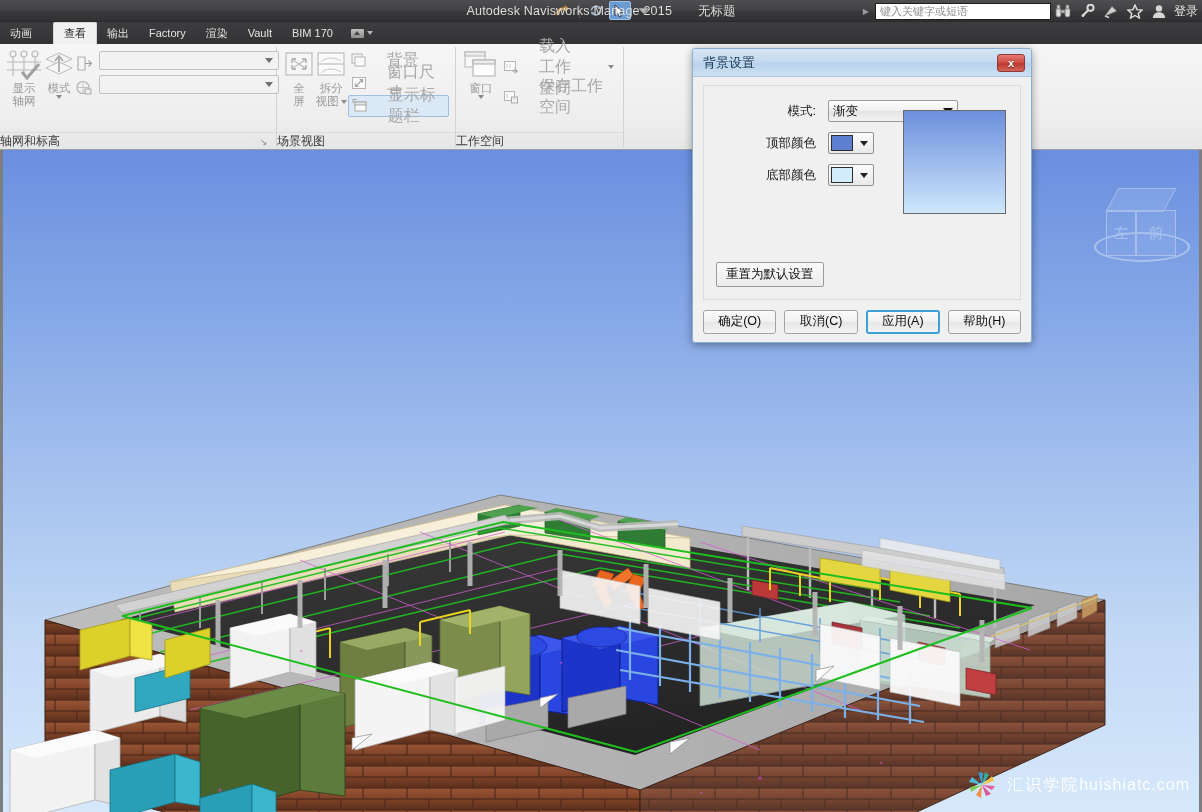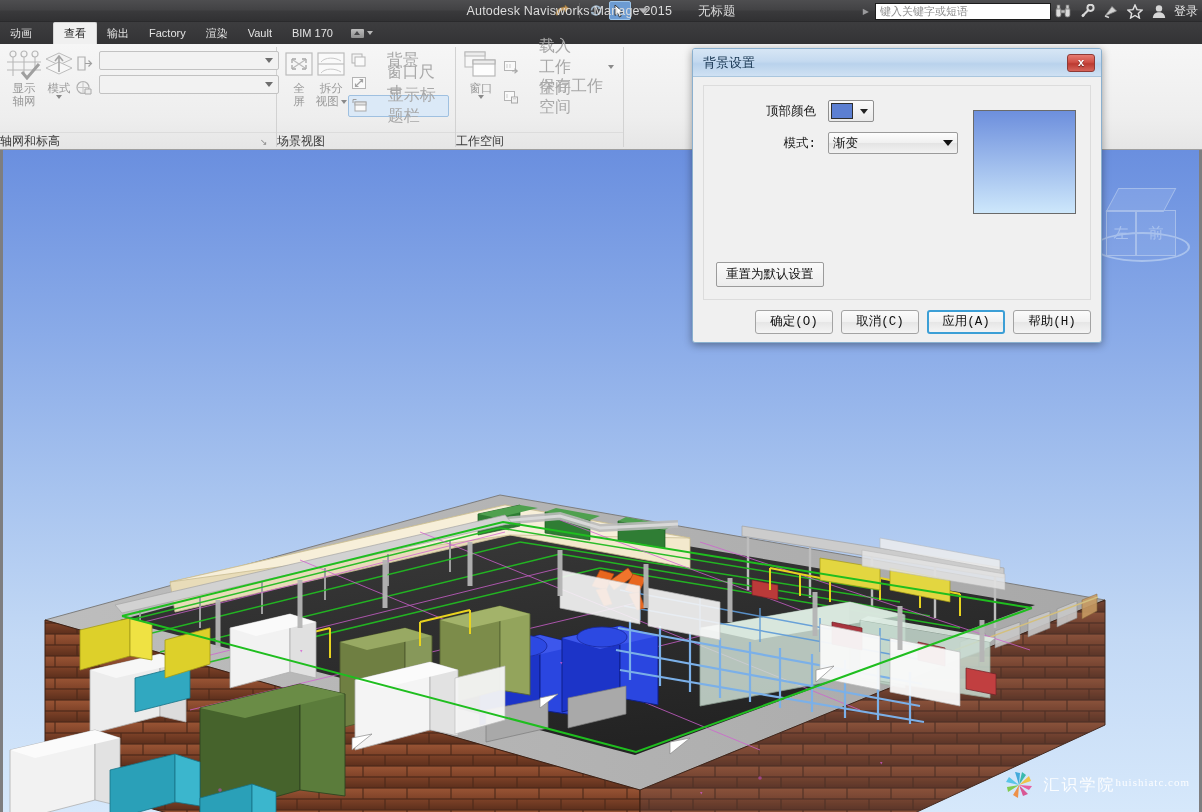--- a/index.html
+++ b/index.html
@@ -152,30 +152,29 @@
   .vc-top   { left: 6px; top: 0px; width: 58px; height: 24px; background: rgba(220,234,250,.24);
               transform: skewX(-28deg); }
 
   
   .watermark {
     position: absolute; right: 12px; bottom: 10px;
     display: flex; align-items: center; gap: 8px; opacity: .92;
   }
   .wm-text { display: flex; flex-direction: row; line-height: 1.1; }
   .wm-cn { font-size: 16px; color: #ffffff; letter-spacing: 2px; }
-  .wm-en { font-size: 11px; color: #ffffff; font-family: Liberation Serif, serif; letter-spacing: 1px; }
+  .wm-en { font-size: 16px; color: #ffffff; font-family: Liberation Sans, sans-serif; letter-spacing: 1px; }
 
   
   .dialog {
-    position: absolute; left: 692px; top: 48px; width: 410px; height: 295px;
+    position: absolute; left: 692px; top: 48px; width: 340px; height: 295px;
     background: #f0f0f0;
     border: 1px solid #8ab0cf;
     border-radius: 3px;
     box-shadow: 0 2px 9px rgba(0,0,0,.38);
-    font-family: Liberation Mono, monospace;
   }
   .dlg-title {
     height: 28px; background: linear-gradient(180deg,#d7e6f5 0%,#c5daf0 45%,#b9d2ec 55%,#cfe1f3 100%);
     display: flex; align-items: center; padding: 0 6px 0 10px;
     border-bottom: 1px solid #a9c6de;
     border-radius: 2px 2px 0 0;
   }
   .dlg-title-text { font-size: 13px; color: #15334f; flex: 1; }
   .dlg-close {
     width: 28px; height: 18px; border: 1px solid #8e3a36; border-radius: 3px;
@@ -765,35 +764,42 @@
 
   <div class="dialog">
     <div class="dlg-title">
       <span class="dlg-title-text">背景设置</span>
       <span class="dlg-close">x</span>
     </div>
     <div class="dlg-body">
       <div class="dlg-groupbox">
 
         <div class="frm-row">
+          <span class="frm-label">模式:</span>
+          <div class="sel-mode">
+            <span class="lbl">渐变</span>
+            <span class="arr"></span>
+          </div>
+        </div>
+
+        <div class="frm-row">
           <span class="frm-label">顶部颜色</span>
           <div class="color-btn">
             <span class="color-swatch" id="sw-top" style="background: rgb(92, 127, 210);"></span>
             <span class="arr"></span>
           </div>
         </div>
 
         <div class="frm-row">
-          <span class="frm-label">模式:</span>
-          <div class="sel-mode">
-            <span class="lbl">渐变</span>
+          <span class="frm-label">底部颜色</span>
+          <div class="color-btn">
+            <span class="color-swatch" id="sw-bottom" style="background: rgb(211, 236, 251);"></span>
             <span class="arr"></span>
           </div>
         </div>
-
 
         <div class="preview" id="preview-box" style="background: linear-gradient(rgb(109, 143, 221) 0%, rgb(205, 231, 251) 100%);"></div>
 
         <div class="reset-btn">重置为默认设置</div>
       </div>
 
       <div class="dlg-footer">
         <div class="dlg-btn">确定(O)</div>
         <div class="dlg-btn">取消(C)</div>
         <div class="dlg-btn focused">应用(A)</div>

